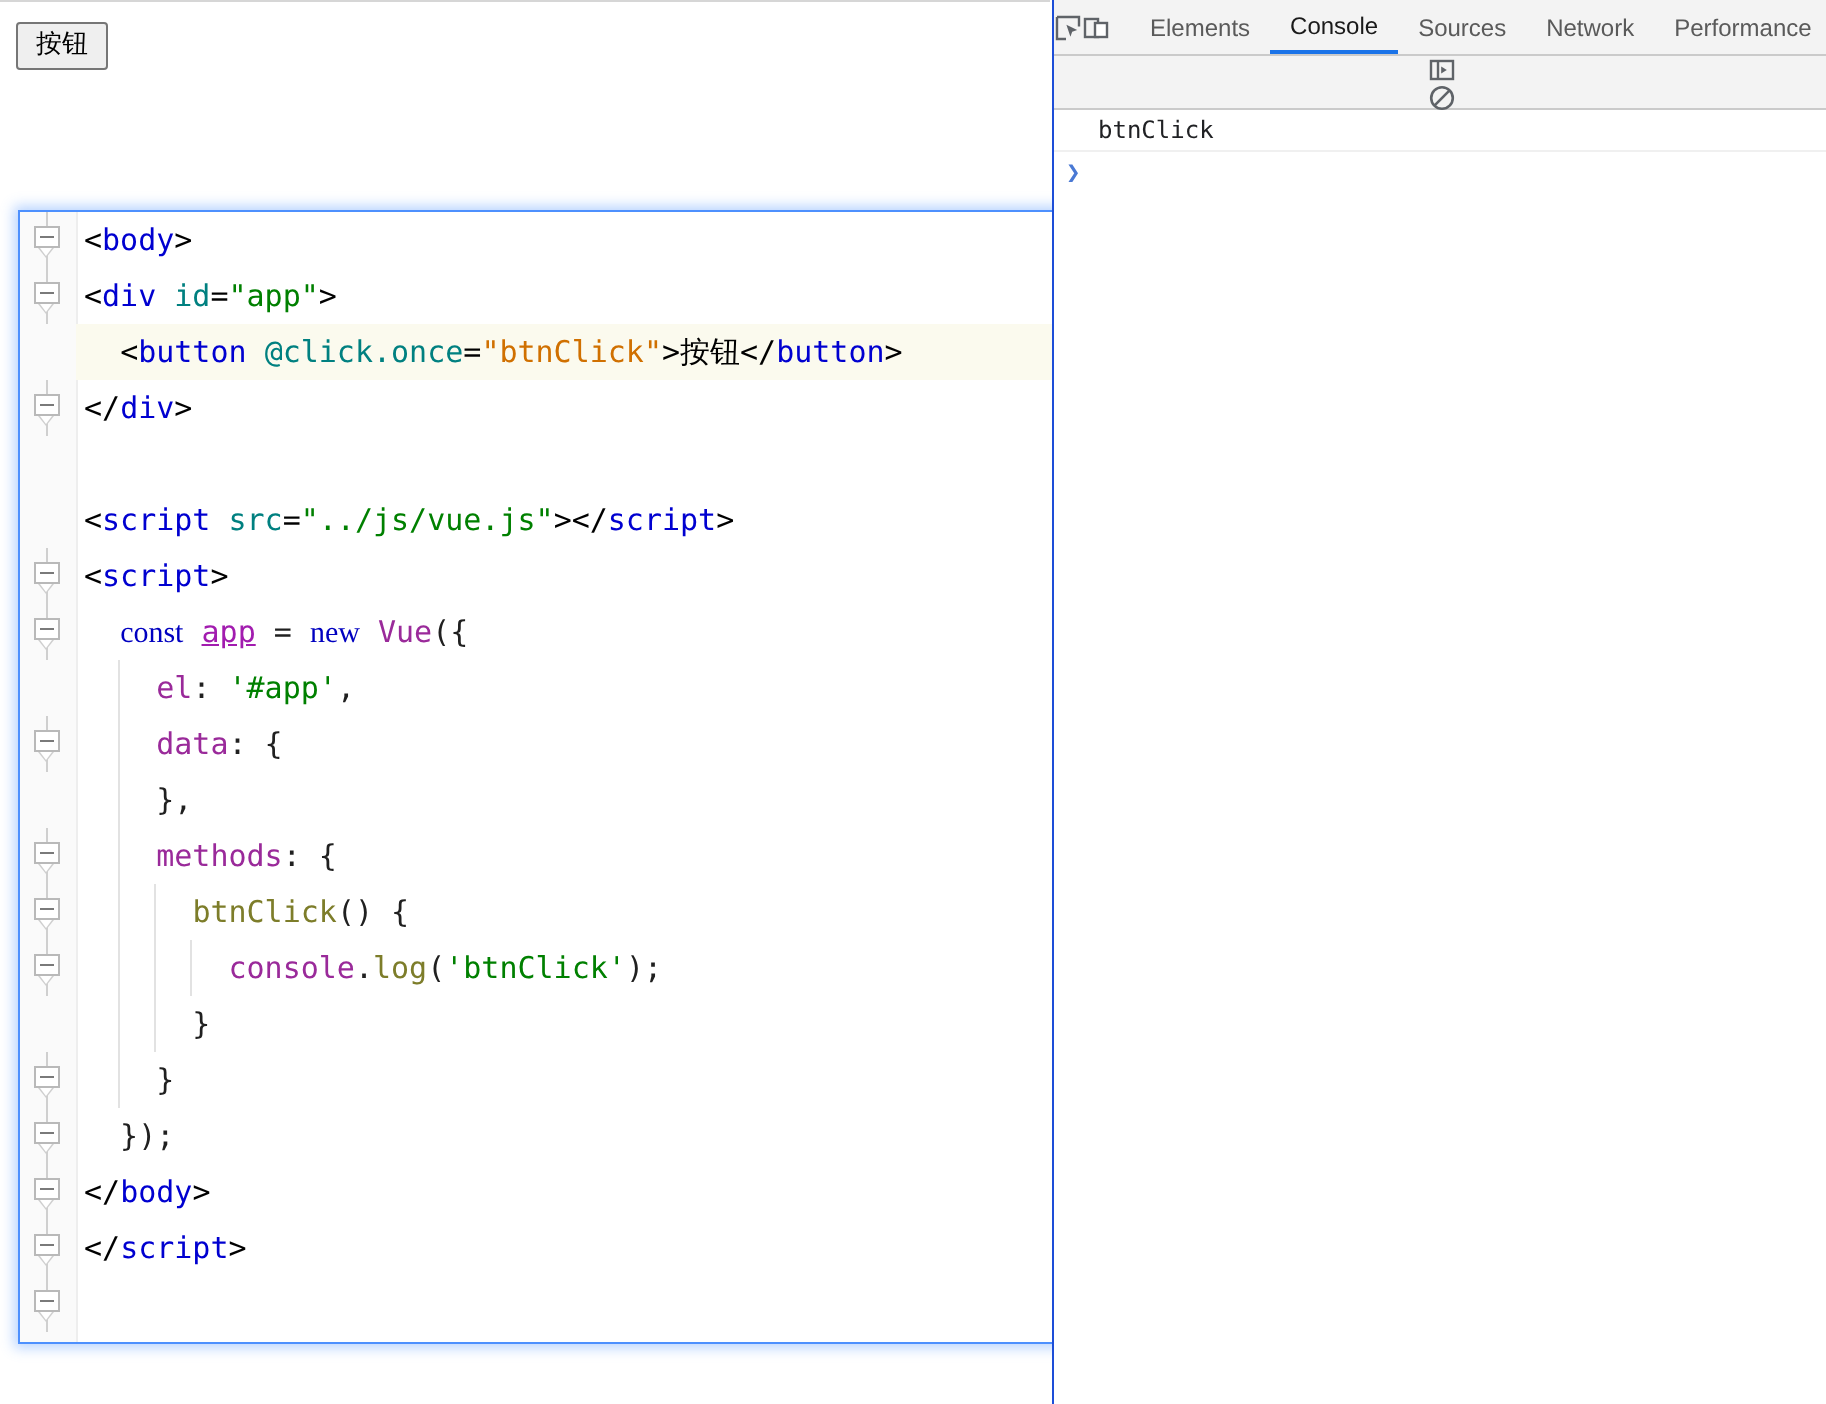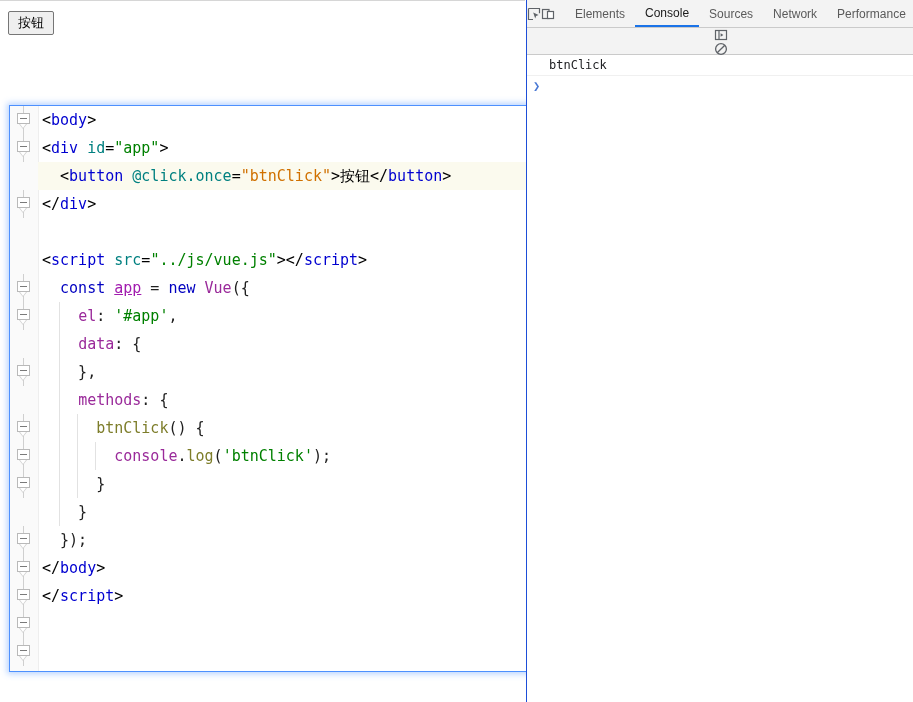--- a/index.html
+++ b/index.html
@@ -134,21 +134,21 @@
     background: #e2e2e2;
   }
 
   
   .t-tag      { color: #0000d0; margin-top: 12px; }
   .t-punct    { color: #000000; }
   .t-attr     { color: #008080; }
   .t-attrval  { color: #d07000; }
   .t-attrval2 { color: #008000; }
   .t-text     { color: #000000; }
-  .t-kw       { color: #0000c0; }
+  .t-kw       { color: #0000c0; font-family: Liberation Serif, serif; }
   .t-ident    { color: #a21caf; text-decoration: underline; }
   .t-prop     { color: #9a2a9a; }
   .t-str      { color: #008000; }
   .t-fn       { color: #7d7d2a; }
   .t-obj      { color: #9a2a9a; }
   .t-plain    { color: #202020; }
 
   
   #devtools {
     position: absolute;
@@ -354,20 +354,21 @@
           <div class="fold-tip"></div>
         </div>
       </div>
     <div id="code-area">
         <div class="code-line"><span class="t-punct">&lt;</span><span class="t-tag">body</span><span class="t-punct">&gt;</span></div>
         <div class="code-line"><span class="t-punct">&lt;</span><span class="t-tag">div </span><span class="t-attr">id</span><span class="t-punct">=</span><span class="t-attrval2">"app"</span><span class="t-punct">&gt;</span></div>
         <div class="code-line hl"><span class="t-plain">  </span><span class="t-punct">&lt;</span><span class="t-tag">button </span><span class="t-attr">@click.once</span><span class="t-punct">=</span><span class="t-attrval">"btnClick"</span><span class="t-punct">&gt;</span><span class="t-text">按钮</span><span class="t-punct">&lt;/</span><span class="t-tag">button</span><span class="t-punct">&gt;</span></div>
         <div class="code-line"><span class="t-punct">&lt;/</span><span class="t-tag">div</span><span class="t-punct">&gt;</span></div>
         <div class="code-line"></div>
         <div class="code-line"><span class="t-punct">&lt;</span><span class="t-tag">script </span><span class="t-attr">src</span><span class="t-punct">=</span><span class="t-attrval2">"../js/vue.js"</span><span class="t-punct">&gt;&lt;/</span><span class="t-tag">script</span><span class="t-punct">&gt;</span></div>
+        <div class="code-line"><span class="t-punct">&lt;</span><span class="t-tag">script</span><span class="t-punct">&gt;</span></div>
         <div class="code-line"><span class="t-plain">  </span><span class="t-kw">const</span><span class="t-plain"> </span><span class="t-ident">app</span><span class="t-plain"> = </span><span class="t-kw">new</span><span class="t-plain"> </span><span class="t-obj">Vue</span><span class="t-plain">({</span></div>
         <div class="code-line"><div class="indent-guide" style="left: 21px;"></div><span class="t-plain">    </span><span class="t-prop">el</span><span class="t-plain">: </span><span class="t-str">'#app'</span><span class="t-plain">,</span></div>
         <div class="code-line"><div class="indent-guide" style="left: 21px;"></div><span class="t-plain">    </span><span class="t-prop">data</span><span class="t-plain">: {</span></div>
         <div class="code-line"><div class="indent-guide" style="left: 21px;"></div><span class="t-plain">    },</span></div>
         <div class="code-line"><div class="indent-guide" style="left: 21px;"></div><span class="t-plain">    </span><span class="t-prop">methods</span><span class="t-plain">: {</span></div>
         <div class="code-line"><div class="indent-guide" style="left: 21px;"></div><div class="indent-guide" style="left: 39px;"></div><span class="t-plain">      </span><span class="t-fn">btnClick</span><span class="t-plain">() {</span></div>
         <div class="code-line"><div class="indent-guide" style="left: 21px;"></div><div class="indent-guide" style="left: 39px;"></div><div class="indent-guide" style="left: 57px;"></div><span class="t-plain">        </span><span class="t-obj">console</span><span class="t-plain">.</span><span class="t-fn">log</span><span class="t-plain">(</span><span class="t-str">'btnClick'</span><span class="t-plain">);</span></div>
         <div class="code-line"><div class="indent-guide" style="left: 21px;"></div><div class="indent-guide" style="left: 39px;"></div><span class="t-plain">      }</span></div>
         <div class="code-line"><div class="indent-guide" style="left: 21px;"></div><span class="t-plain">    }</span></div>
         <div class="code-line"><span class="t-plain">  });</span></div>

